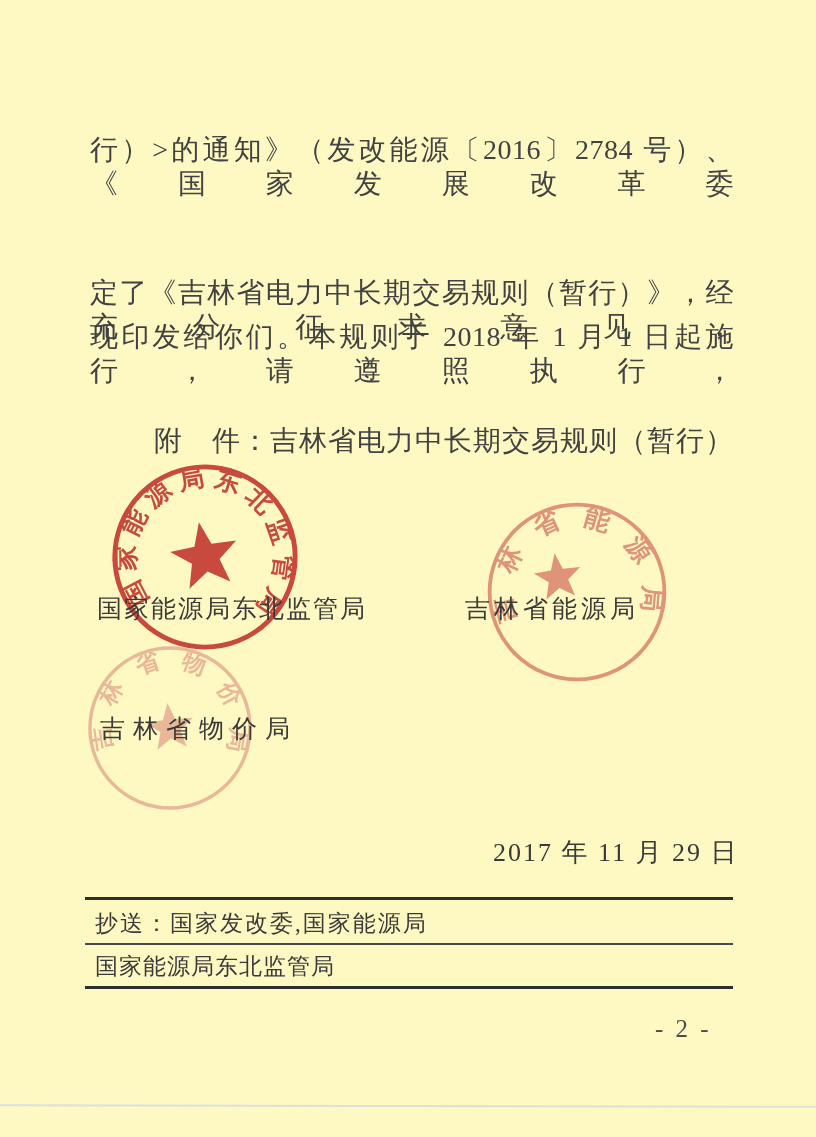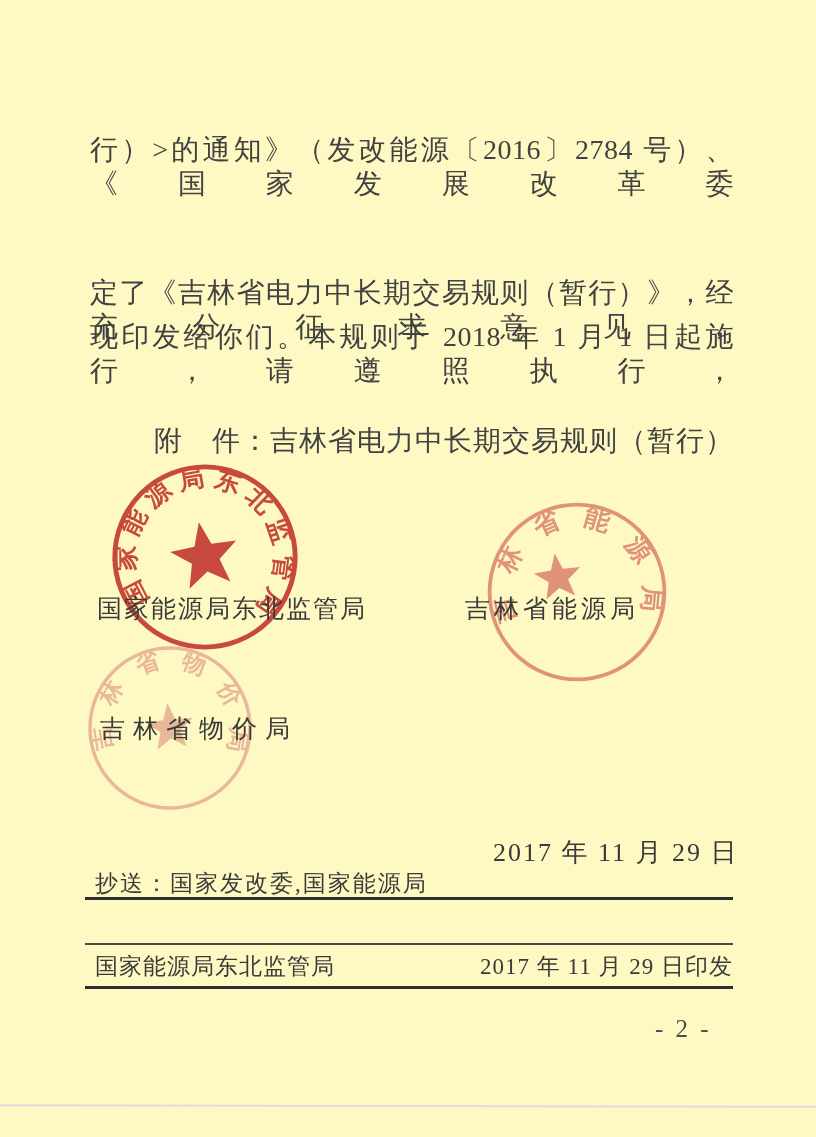--- a/index.html
+++ b/index.html
@@ -40,21 +40,21 @@
   .sign-date{
     position:absolute;left:493px;top:835px;
     font-size:26px;color:#3a3a3a;letter-spacing:2px;white-space:nowrap;text-align:right;
   }
   
   .rule{position:absolute;left:85px;width:648px;background:#2e2e2e;}
   .rule.thick-top{top:897px;height:3px;}
   .rule.thin{top:943px;height:2px;background:#4a4a4a;}
   .rule.thick-bottom{top:986px;height:3px;}
   .cc-line{
-    position:absolute;left:95px;top:868px;
+    position:absolute;left:95px;top:908px;
     font-size:23px;color:#3a3a3a;letter-spacing:2px;white-space:nowrap;
   }
   .issuer-line{
     position:absolute;left:95px;top:951px;width:638px;
     font-size:23px;color:#3a3a3a;display:flex;justify-content:space-between;
     letter-spacing:1px;white-space:nowrap;
   }
   .page-num{
     position:absolute;left:655px;top:1015px;
     font-size:25px;color:#4d4d4d;letter-spacing:3px;
@@ -118,21 +118,20 @@
   <div class="sig sig2">吉林省能源局</div>
   <div class="sig sig3">吉林省物价局</div>
 
   <div class="sign-date">2017 年 11 月 29 日</div>
 
   <div class="rule thick-top"></div>
   <div class="cc-line">抄送：国家发改委,国家能源局</div>
   <div class="rule thin"></div>
   <div class="issuer-line">
     <span>国家能源局东北监管局</span>
-    <span>2017 年 11 月 29 日印发</span>
   </div>
   <div class="rule thick-bottom"></div>
 
   <div class="page-num">- 2 -</div>
 
   <div class="scan-edge"></div>
 
 </div>
 
 </body></html>

